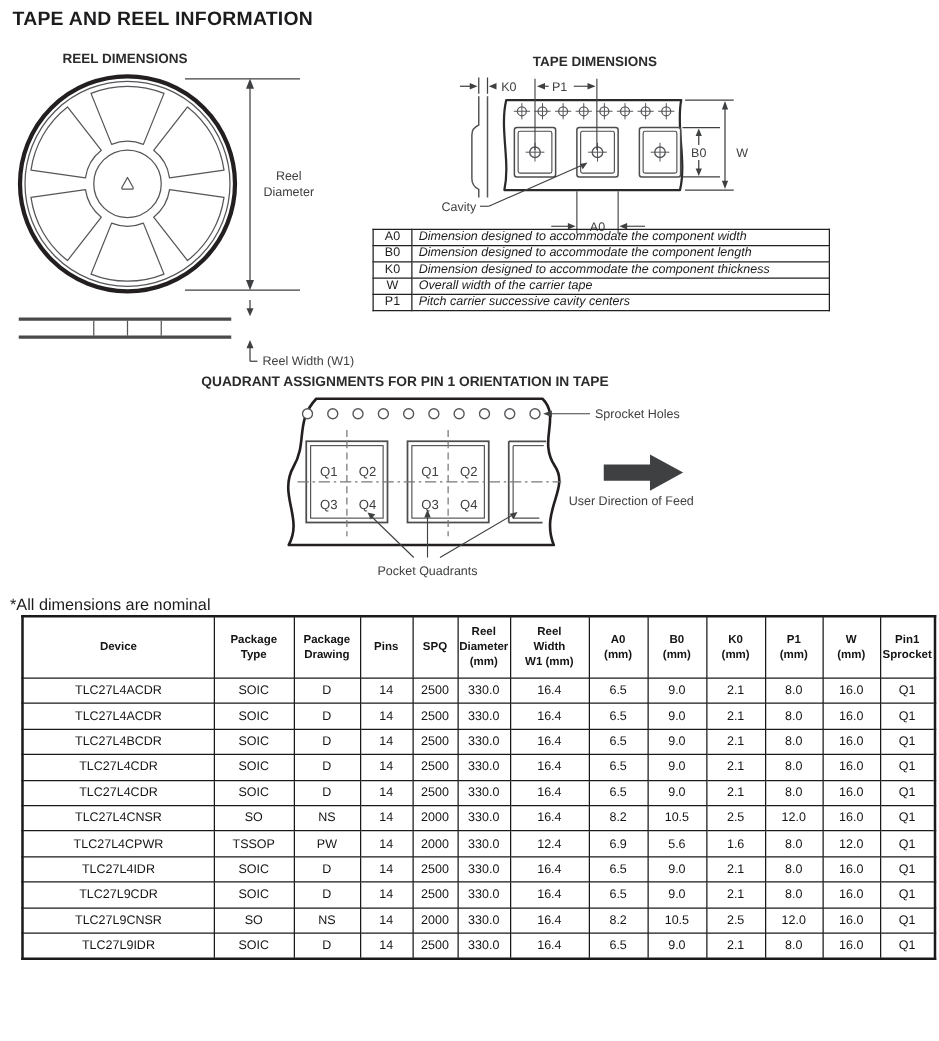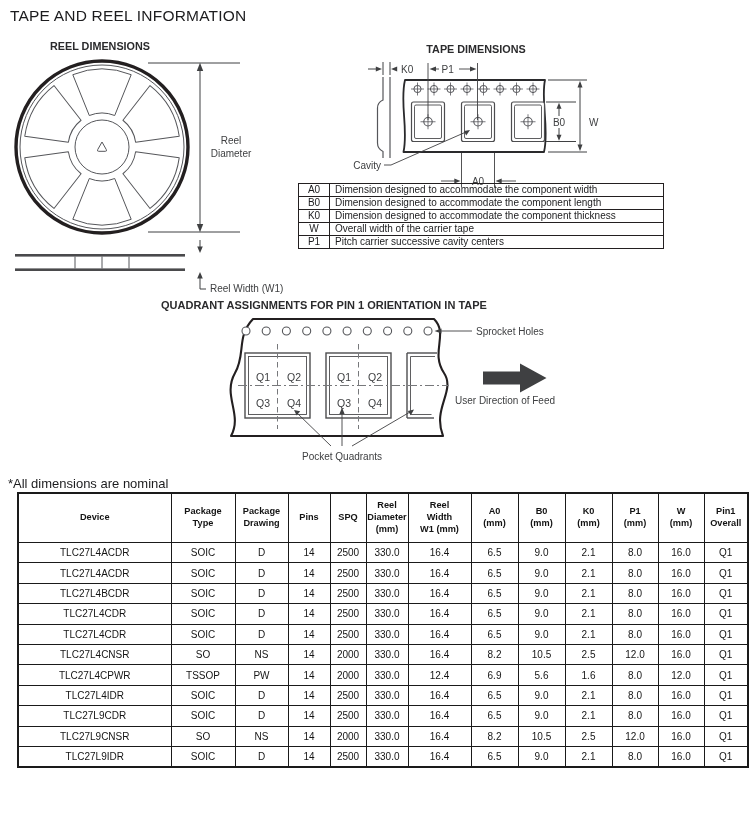--- a/index.html
+++ b/index.html
@@ -1,32 +1,32 @@
 <!DOCTYPE html>
 <html><head>
 <meta charset="utf-8">
 <style>
   html,body{margin:0;padding:0;background:#fff;}
   .page{position:relative;width:751px;height:833px;background:#fff;overflow:hidden;
         font-family:"Liberation Sans",sans-serif;color:#231f20;}
   .abs{position:absolute;}
-  .doc-title{left:10px;top:7px;font-size:15.5px;font-weight:normal;letter-spacing:.2px;color:#1c1c1e;}
+  .doc-title{left:10px;top:7px;font-size:15.5px;font-weight:bold;letter-spacing:.2px;color:#1c1c1e;}
   .footnote{left:8px;top:476px;font-size:13px;color:#1c1c1e;}
   svg text{font-family:"Liberation Sans",sans-serif;fill:#3f4042;}
   .sec-label{font-size:10.8px;font-weight:bold;fill:#2b2b2d;}
   .dim-label{font-size:10px;}
   .q-label{font-size:10.5px;}
 
   
   .defs-table{left:298px;top:183px;border-collapse:collapse;table-layout:fixed;width:366px;
               border:1.5px solid #231f20;}
   .defs-table td{border:1px solid #231f20;font-size:10px;height:12.1px;line-height:12px;
                  padding:0;color:#1c1c1e;white-space:nowrap;overflow:visible;}
   .defs-table td.sym{width:30px;text-align:center;}
-  .defs-table td.desc{padding-left:5px;text-align:left;}
+  .defs-table td.desc{padding-left:5px;text-align:left;font-style:italic;}
 
   
   .main-table{left:17px;top:492px;border-collapse:collapse;table-layout:fixed;width:730px;
               border:2px solid #1a1a1a;}
   .main-table th,.main-table td{border:1px solid #1a1a1a;padding:0;text-align:center;color:#141414;}
   .main-table th{font-size:9.2px;font-weight:bold;white-space:pre-line;line-height:1.3;height:48px;vertical-align:middle;}
   .main-table td{font-size:10px;height:19.4px;line-height:19px;white-space:nowrap;}
 </style>
 </head>
 <body>
@@ -309,21 +309,21 @@
 (mm)</th>
           <th>B0
 (mm)</th>
           <th>K0
 (mm)</th>
           <th>P1
 (mm)</th>
           <th>W
 (mm)</th>
           <th>Pin1
-Overall</th>
+Sprocket</th>
         </tr>
     </thead>
     <tbody>
         <tr>
           <td>TLC27L4ACDR</td>
           <td>SOIC</td>
           <td>D</td>
           <td>14</td>
           <td>2500</td>
           <td>330.0</td>

